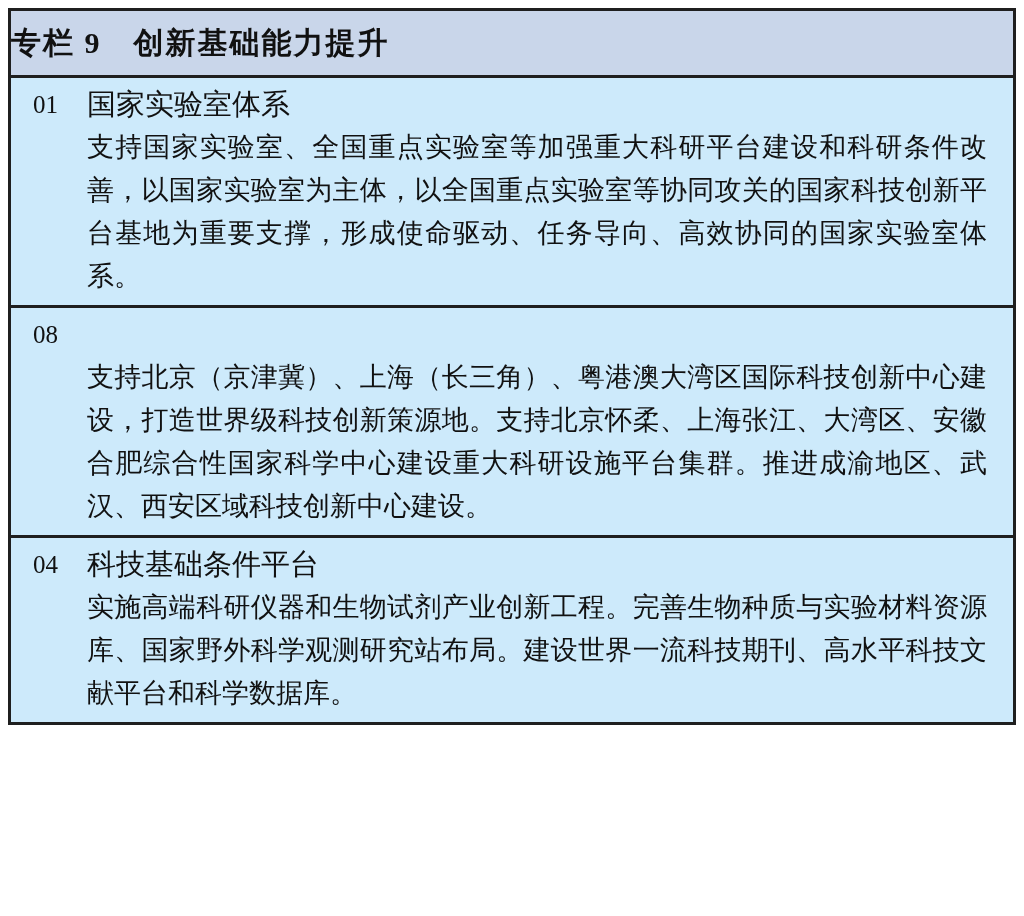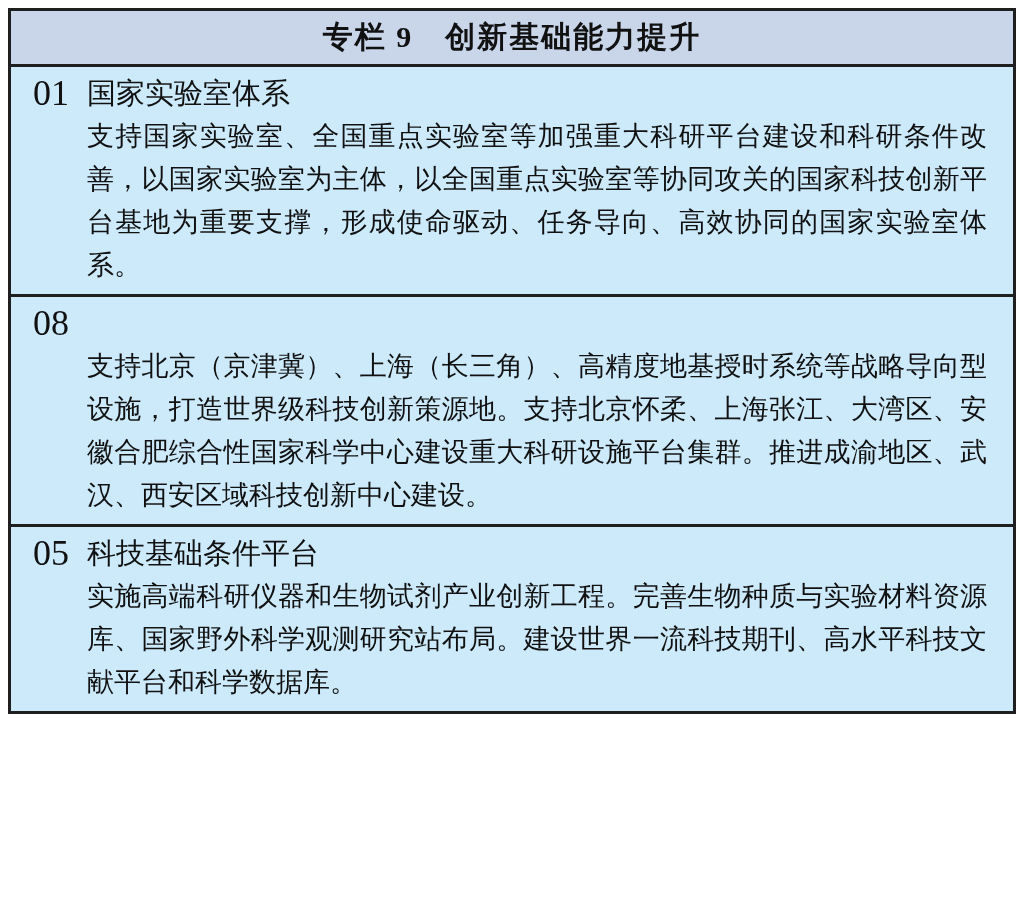--- a/index.html
+++ b/index.html
@@ -18,41 +18,41 @@
     font-family:"Liberation Serif","DejaVu Serif",serif;
     color:var(--text);
   }
   .panel{
     margin:8px 8px 6px 8px;
     border:3px solid var(--border);
   }
   .panel-header{
     background:var(--header-bg);
     border-bottom:3px solid var(--border);
-    height:56px;
-    display:flex;align-items:center;justify-content:center;
+    height:67px;
+    display:flex;align-items:center;
   }
   .panel-title{
     font-size:30px;
     font-weight:700;
     letter-spacing:2px;
     white-space:pre;
   }
   .section{
     background:var(--body-bg);
     border-bottom:3px solid var(--border);
     padding:5px 26px 7px 22px;
     display:grid;
     grid-template-columns:54px 1fr;
     grid-template-rows:auto auto;
   }
   .section:last-child{border-bottom:none;}
   .section-number{
     grid-column:1;grid-row:1;
-    font-size:36px;
+    font-size:25px;
     line-height:43px;
   }
   .section-title{
     grid-column:2;grid-row:1;
     font-size:29px;
     font-weight:400;
     line-height:43px;
   }
   .section-body{
     grid-column:2;grid-row:2;
@@ -72,21 +72,21 @@
 
   <div class="section">
     <span class="section-number">01</span>
     <span class="section-title">国家实验室体系</span>
     <div class="section-body">支持国家实验室、全国重点实验室等加强重大科研平台建设和科研条件改善，以国家实验室为主体，以全国重点实验室等协同攻关的国家科技创新平台基地为重要支撑，形成使命驱动、任务导向、高效协同的国家实验室体系。</div>
   </div>
 
 
   <div class="section">
     <span class="section-number">08</span>
-    <div class="section-body">支持北京（京津冀）、上海（长三角）、高精度地基授时系统等战略导向型设施，打造世界级科技创新策源地。支持北京怀柔、上海张江、大湾区、安徽合肥综合性国家科学中心建设重大科研设施平台集群。推进成渝地区、武汉、西安区域科技创新中心建设。</div>
+    <div class="section-body">支持北京（京津冀）、上海（长三角）、粤港澳大湾区国际科技创新中心建设，打造世界级科技创新策源地。支持北京怀柔、上海张江、大湾区、安徽合肥综合性国家科学中心建设重大科研设施平台集群。推进成渝地区、武汉、西安区域科技创新中心建设。</div>
   </div>
 
   <div class="section">
-    <span class="section-number">05</span>
+    <span class="section-number">04</span>
     <span class="section-title">科技基础条件平台</span>
     <div class="section-body">实施高端科研仪器和生物试剂产业创新工程。完善生物种质与实验材料资源库、国家野外科学观测研究站布局。建设世界一流科技期刊、高水平科技文献平台和科学数据库。</div>
   </div>
 </div>
 
 </body></html>

